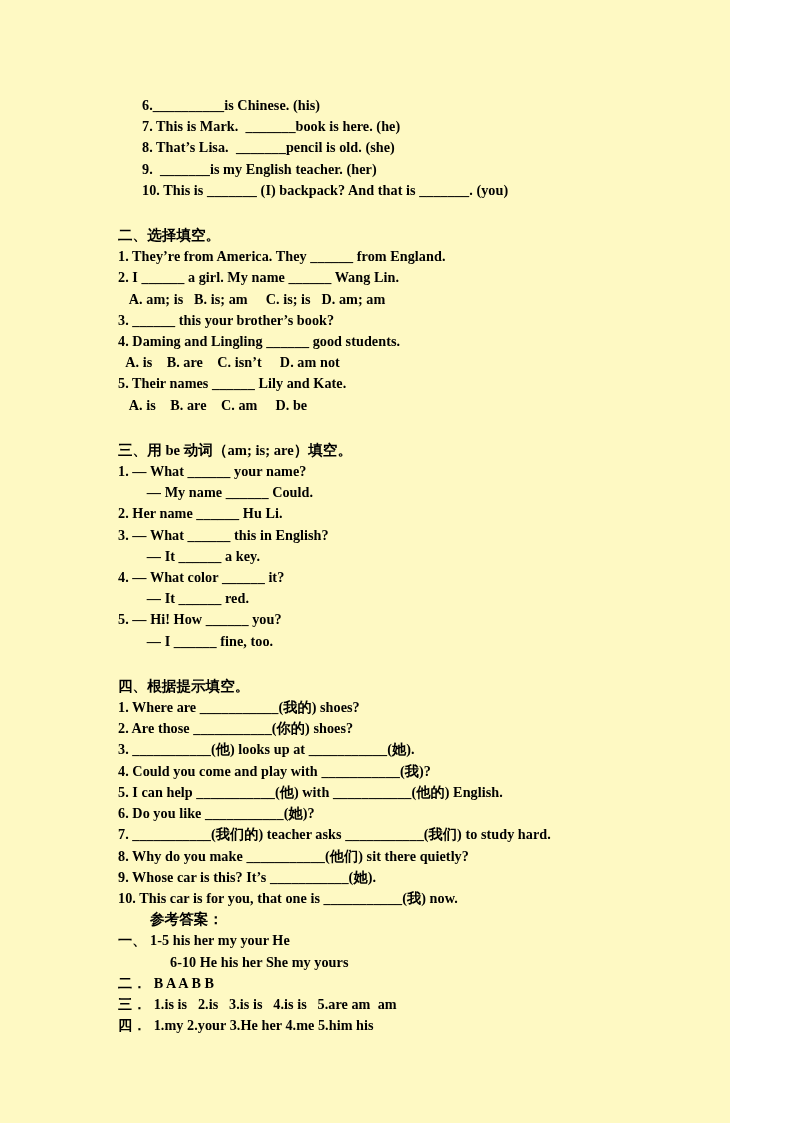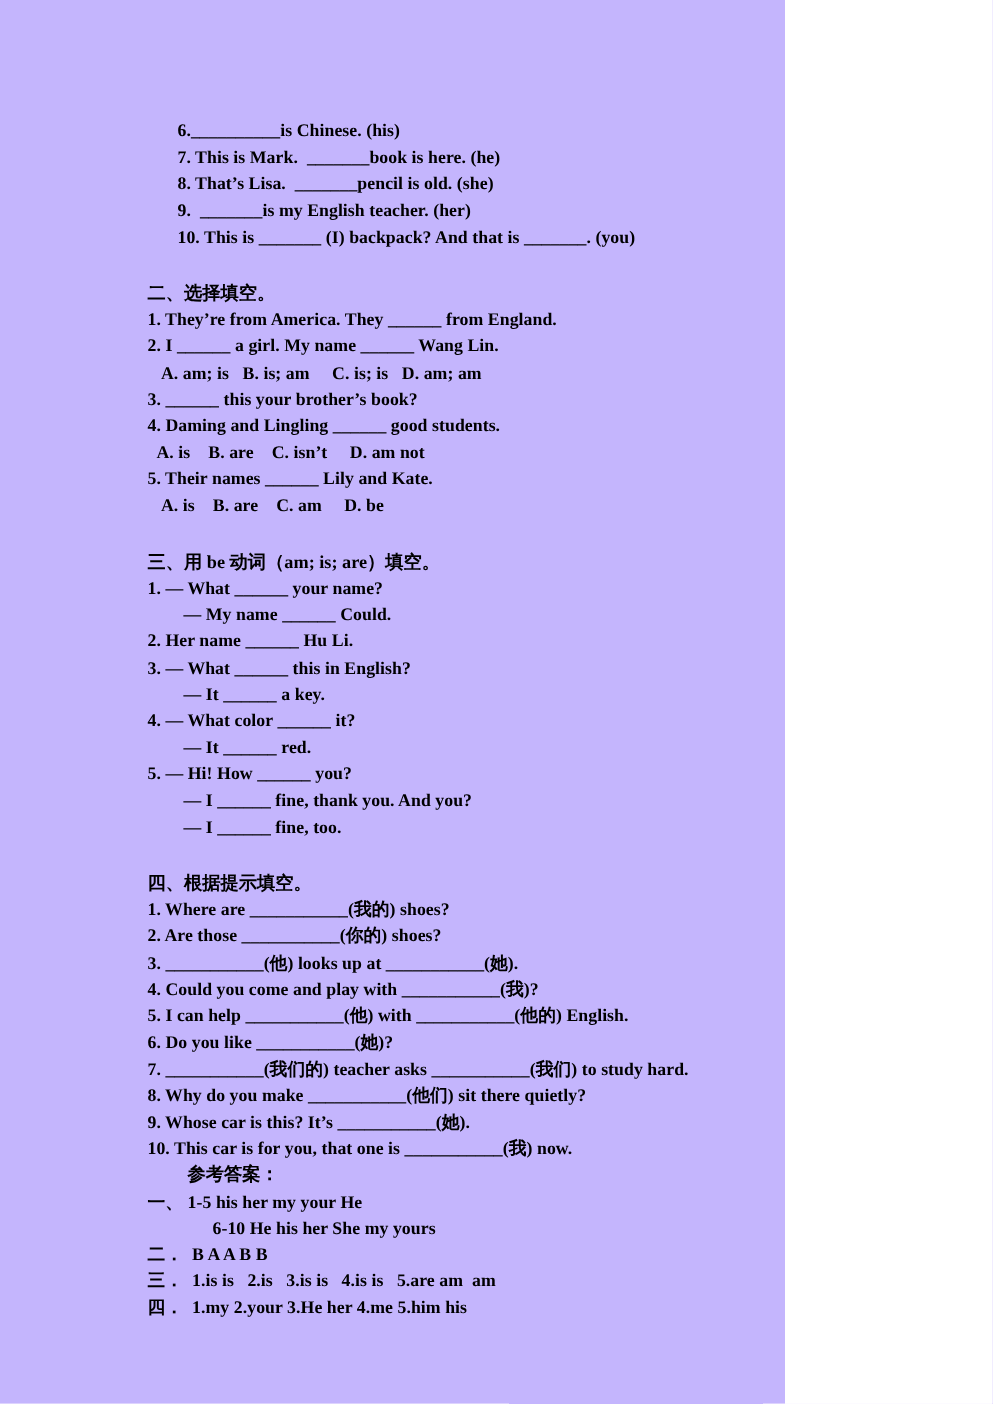--- a/index.html
+++ b/index.html
@@ -12,23 +12,23 @@
     height: 1123px;
     position: relative;
     font-family: "Liberation Serif", "DejaVu Serif", serif;
     color: #000000;
     overflow: hidden;
   }
   #page {
     position: absolute;
     left: 0;
     top: 0;
-    width: 628px;
+    width: 730px;
     height: 1123px;
-    background: #c4b5fd;
+    background: #fef9c3;
   }
   #content {
     position: absolute;
     left: 118px;
     top: 95px;
     width: 620px;
   }
   .line {
     font-size: 14.2px;
     font-weight: bold;
@@ -83,21 +83,20 @@
     <div>
       <div class="heading">三、用 be 动词（am; is; are）填空。</div>
       <div class="line">1. — What ______ your name?</div>
       <div class="line ind-2">   — My name ______ Could.</div>
       <div class="line">2. Her name ______ Hu Li.</div>
       <div class="line">3. — What ______ this in English?</div>
       <div class="line ind-2">   — It ______ a key.</div>
       <div class="line">4. — What color ______ it?</div>
       <div class="line ind-2">   — It ______ red.</div>
       <div class="line">5. — Hi! How ______ you?</div>
-      <div class="line ind-2">   — I ______ fine, thank you. And you?</div>
       <div class="line ind-2">   — I ______ fine, too.</div>
     </div>
 
     <div>
       <div class="heading">四、根据提示填空。</div>
       <div class="line">1. Where are ___________(我的) shoes?</div>
       <div class="line">2. Are those ___________(你的) shoes?</div>
       <div class="line">3. ___________(他) looks up at ___________(她).</div>
       <div class="line">4. Could you come and play with ___________(我)?</div>
       <div class="line">5. I can help ___________(他) with ___________(他的) English.</div>

